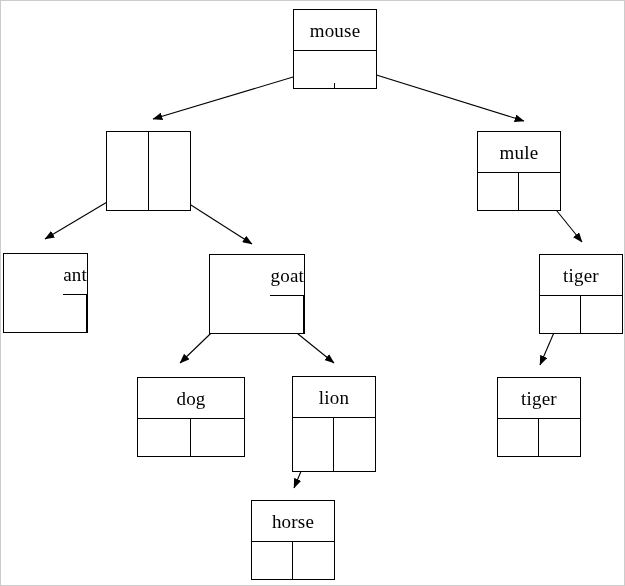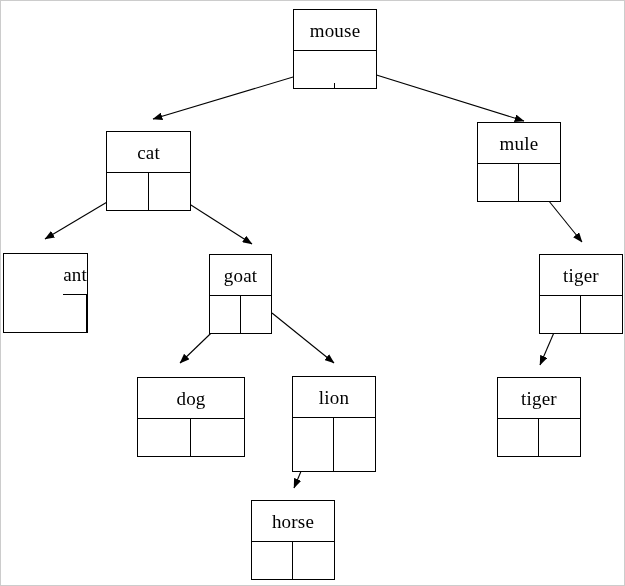--- a/index.html
+++ b/index.html
@@ -81,41 +81,40 @@
   </svg>
   <div id="nodes-group">
       <div class="node" style="left: 292px; top: 8px; width: 84px; height: 80px; gap: 32px;">
         <div class="node-label">mouse</div>
         <div class="node-pointers">
           <div class="ptr left"></div>
           <div class="ptr right"></div>
         </div>
       </div>
       <div class="node" style="left: 105px; top: 130px; width: 85px; height: 80px;">
-        <div class="node-label">cat</div>
         <div class="node-pointers">
           <div class="ptr left"></div>
           <div class="ptr right"></div>
         </div>
       </div>
-      <div class="node" style="left: 476px; top: 121px; width: 84px; height: 80px;">
+      <div class="node" style="left: 476px; top: 130px; width: 84px; height: 80px;">
         <div class="node-label">mule</div>
         <div class="node-pointers">
           <div class="ptr left"></div>
           <div class="ptr right"></div>
         </div>
       </div>
       <div class="node" style="left: 2px; top: 252px; width: 85px; height: 80px; align-items: flex-end;">
         <div class="node-label">ant</div>
         <div class="node-pointers">
           <div class="ptr left"></div>
           <div class="ptr right"></div>
         </div>
       </div>
-      <div class="node" style="left: 208px; top: 253px; width: 63px; height: 80px;">
+      <div class="node" style="left: 208px; top: 253px; width: 96px; height: 80px; align-items: flex-end;">
         <div class="node-label">goat</div>
         <div class="node-pointers">
           <div class="ptr left"></div>
           <div class="ptr right"></div>
         </div>
       </div>
       <div class="node" style="left: 538px; top: 253px; width: 84px; height: 80px;">
         <div class="node-label">tiger</div>
         <div class="node-pointers">
           <div class="ptr left"></div>

